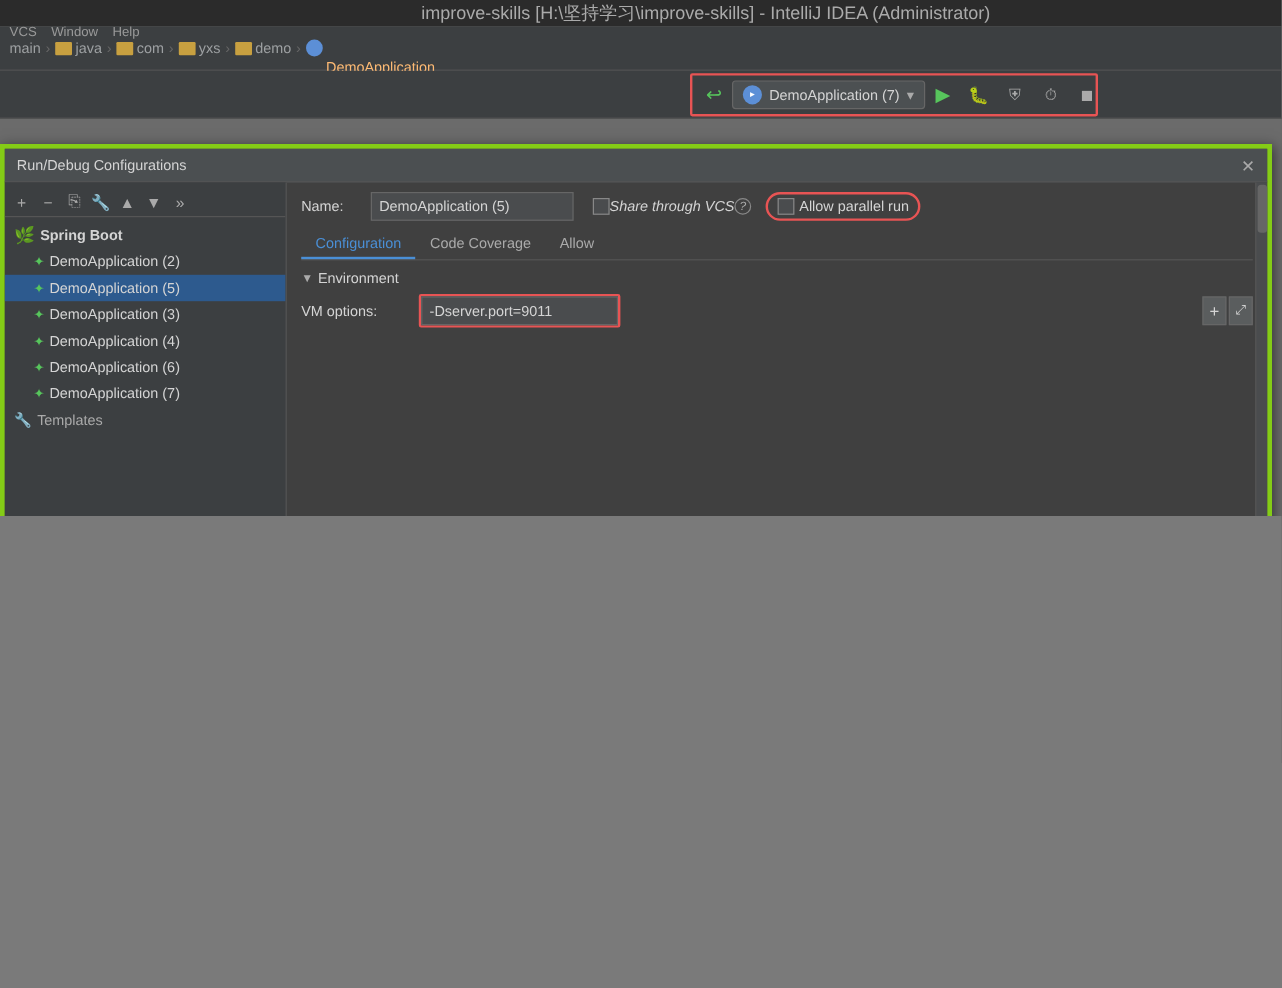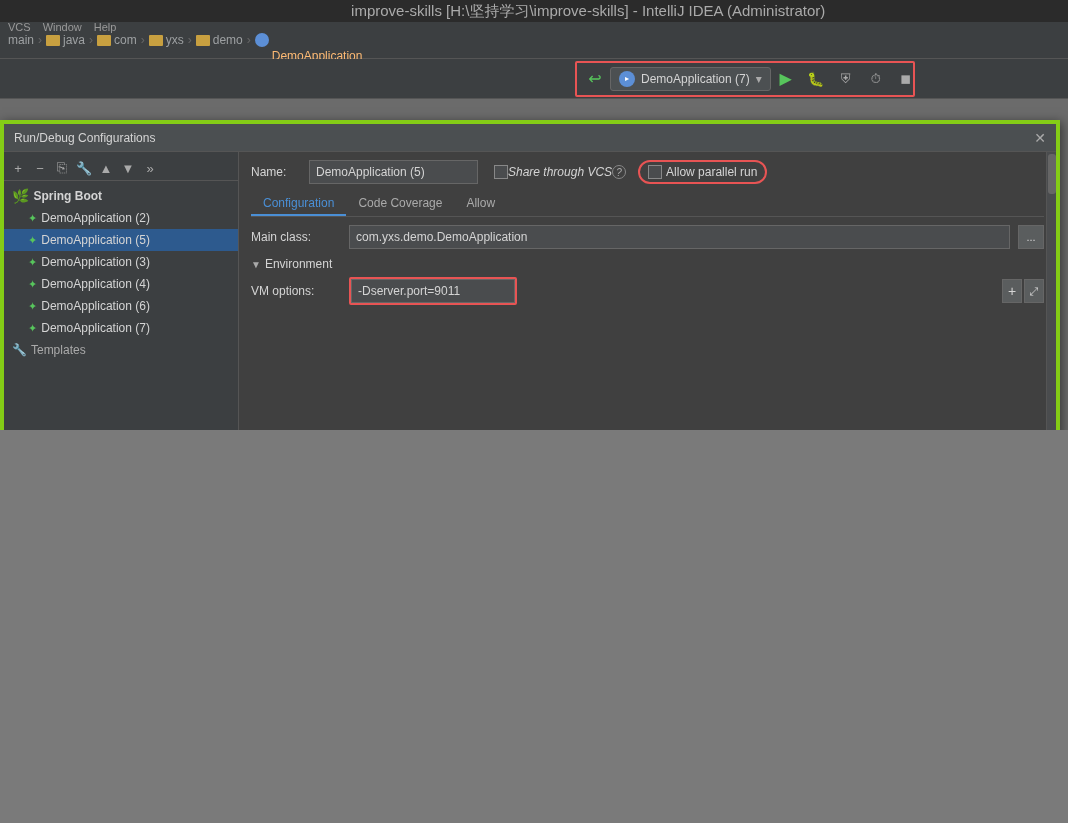--- a/index.html
+++ b/index.html
@@ -586,25 +586,20 @@
             <span>Configuration</span>
           </div>
           <div class="tab">
             <span>Code Coverage</span>
           </div>
           <div class="tab">
             <span>Allow</span>
           </div>
         </div>
 
-        <div class="form-row">
-          <span class="form-label">Main class:</span>
-          <input class="form-input" type="text" value="com.yxs.demo.DemoApplication" style="">
-          <button class="dots-btn">...</button>
-        </div>
 
         <div class="section-header">
           <span class="triangle">▼</span>
           <span>Environment</span>
         </div>
 
         <div class="form-row">
           <span class="form-label">VM options:</span>
           <div style="flex:1; display:flex; align-items:center; gap:2px;">
             <div style="border: 2px solid #e85454; border-radius:2px; flex:0 0 auto;">

